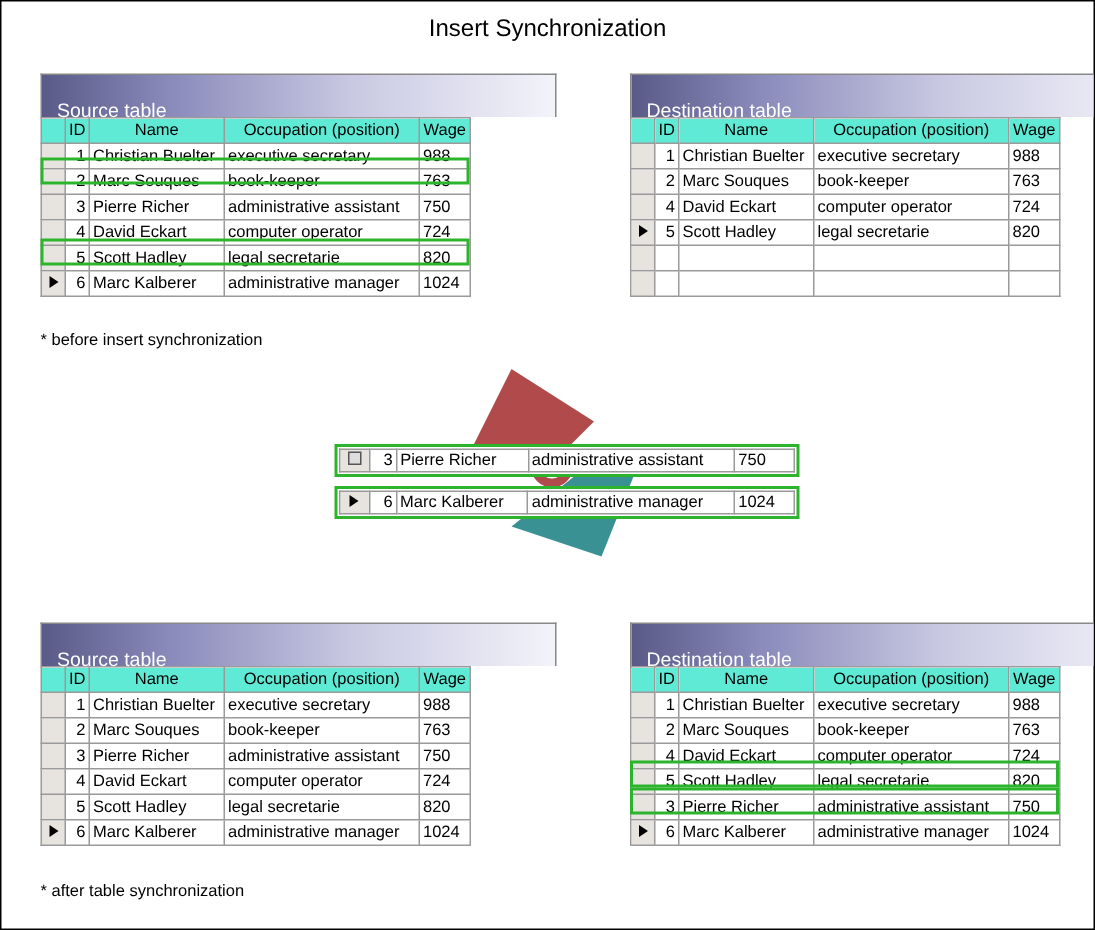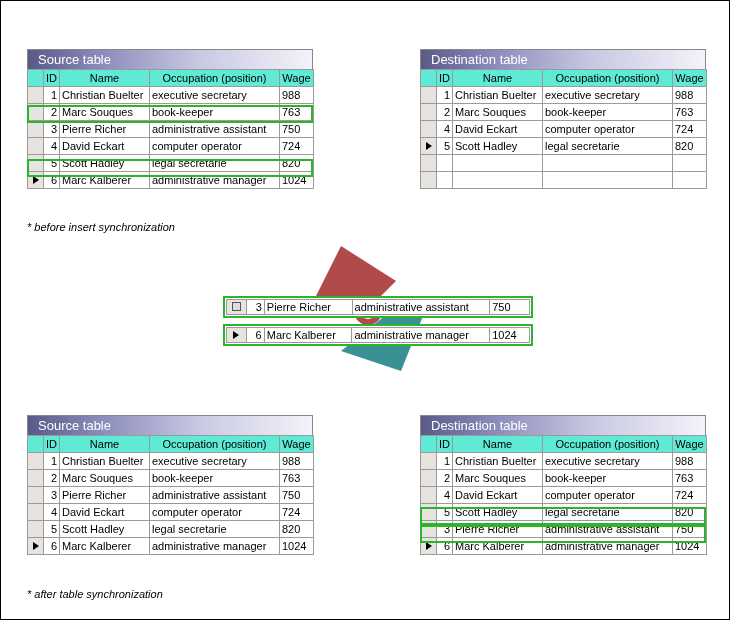--- a/index.html
+++ b/index.html
@@ -24,24 +24,24 @@
   }
   .table-panel {
     position: absolute;
   }
   .pos-top-left { top: 48px; left: 26px; }
   .pos-top-right { top: 48px; left: 419px; }
   .pos-bottom-left { top: 414px; left: 26px; }
   .pos-bottom-right { top: 414px; left: 419px; }
 
   .table-title {
-    width: 286px;
+    width: 344px;
     height: 20px;
     line-height: 20px;
-    padding: 0 10px;
+    padding: 14px 10px;
     font-size: 13px;
     color: #fff;
     background: linear-gradient(to right, #5a5a88 0%, #8a8abb 25%, #c8c8e2 60%, #f3f3fa 100%);
     border: 1px solid #888;
     border-bottom: none;
   }
   table.grid {
     border-collapse: collapse;
     table-layout: fixed;
   }
@@ -74,21 +74,20 @@
   }
   
   .hl {
     position:absolute;
     border:2px solid #2cb52c;
     pointer-events:none;
   }
 
   .caption {
     position:absolute;
-    font-style: italic;
     font-size: 11px;
   }
   .cap-top { top: 220px; left: 26px; }
   .cap-bottom { top: 587px; left: 26px; }
 
   
   .swirl {
     position:absolute;
     top: 240px; left: 280px;
     width: 170px; height: 150px;
@@ -115,20 +114,21 @@
   .float-rows .col-id { width: 18px; }
   .float-rows .col-name { width: 88px; }
   .float-rows .col-occ { width: 138px; }
   .float-rows .col-wage { width: 40px; }
 </style>
 </head>
 <body>
 
 <div class="canvas">
 
+  <div class="page-title">Insert Synchronization</div>
 
   <div class="swirl">
     <svg viewBox="0 0 170 150">
       <path d="M60 5 L115 40 L85 70 L35 55 Z" fill="#b14a4a"></path>
       <path d="M110 70 L150 55 L120 130 L60 110 Z" fill="#3a9194"></path>
       <circle cx="87" cy="70" r="11" fill="#fff" stroke="#b14a4a" stroke-width="6"></circle>
     </svg>
   </div>
 
   <div class="table-panel pos-top-left">

